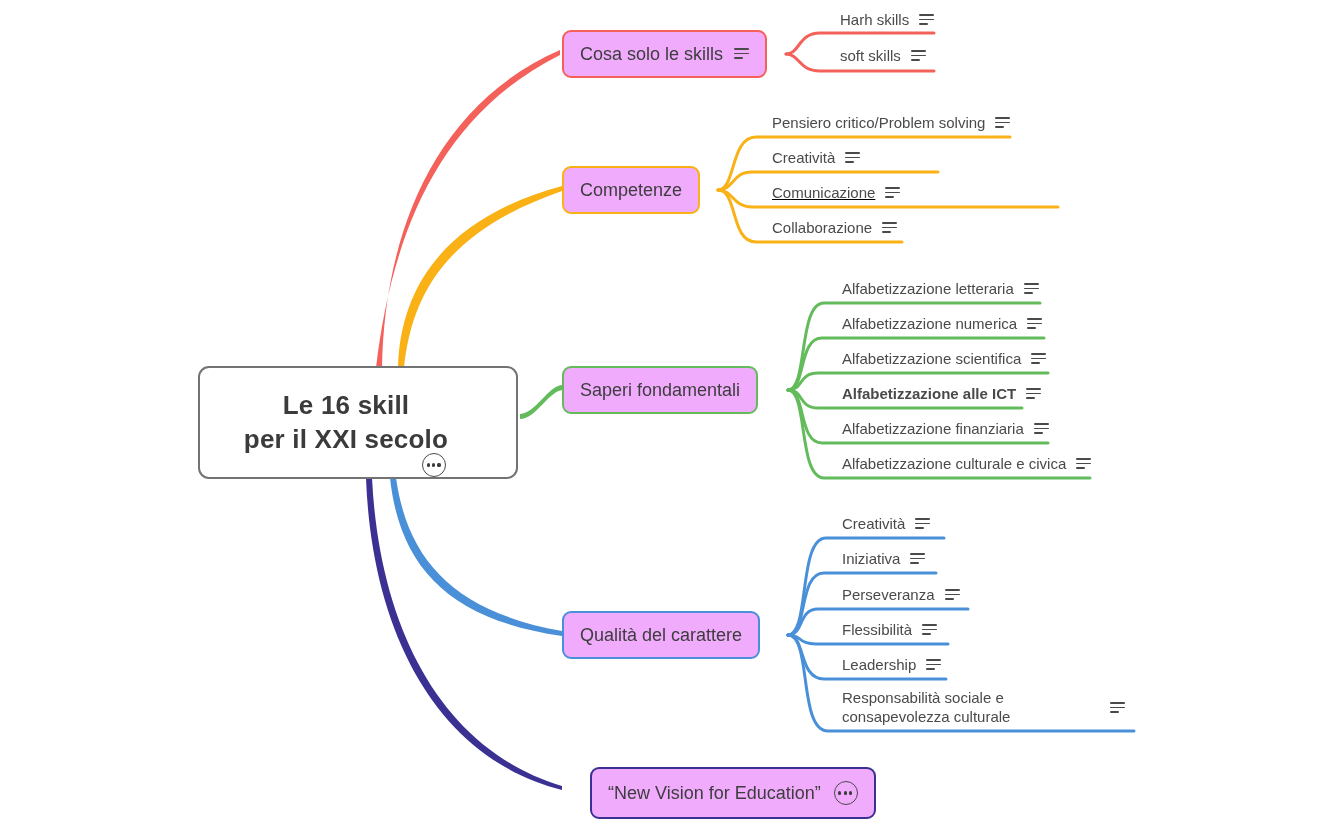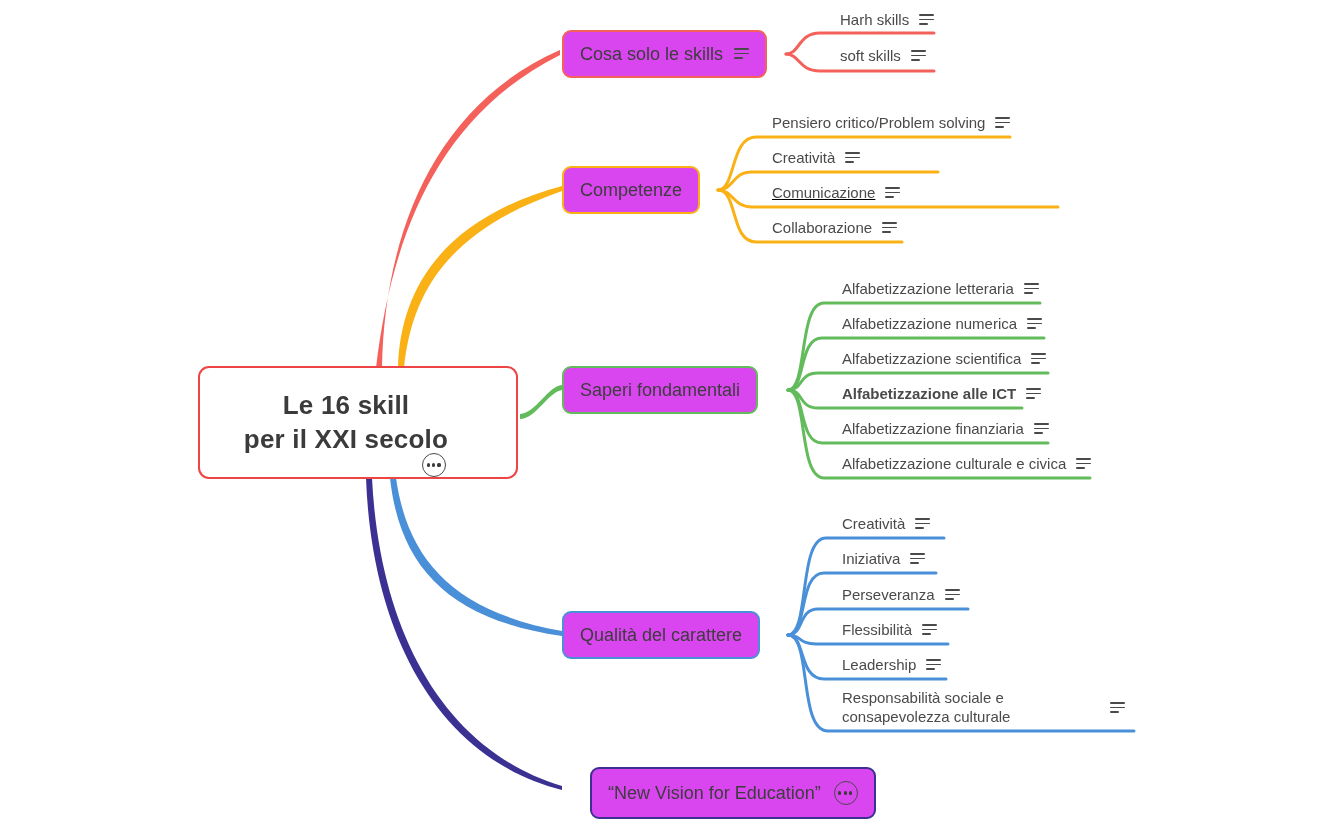--- a/index.html
+++ b/index.html
@@ -29,21 +29,21 @@
   }
 
   
   .root-node {
     position: absolute;
     left: 198px;
     top: 366px;
     width: 320px;
     height: 113px;
     box-sizing: border-box;
-    border: 2px solid #ef4444;
+    border: 2px solid #737373;
     border-radius: 11px;
     background: #ffffff;
     display: flex;
     align-items: center;
     justify-content: center;
     z-index: 5;
   }
   .root-label {
     font-size: 26px;
     font-weight: bold;
@@ -62,21 +62,21 @@
     height: 26px;
   }
 
   
   .l1-node {
     position: absolute;
     box-sizing: border-box;
     border-width: 2px;
     border-style: solid;
     border-radius: 9px;
-    background: #d946ef;
+    background: #f0abfc;
     display: flex;
     align-items: center;
     z-index: 4;
     padding: 0 16px;
   }
   .l1-label {
     font-size: 18px;
     color: #3d3d3d;
     white-space: nowrap;
   }

